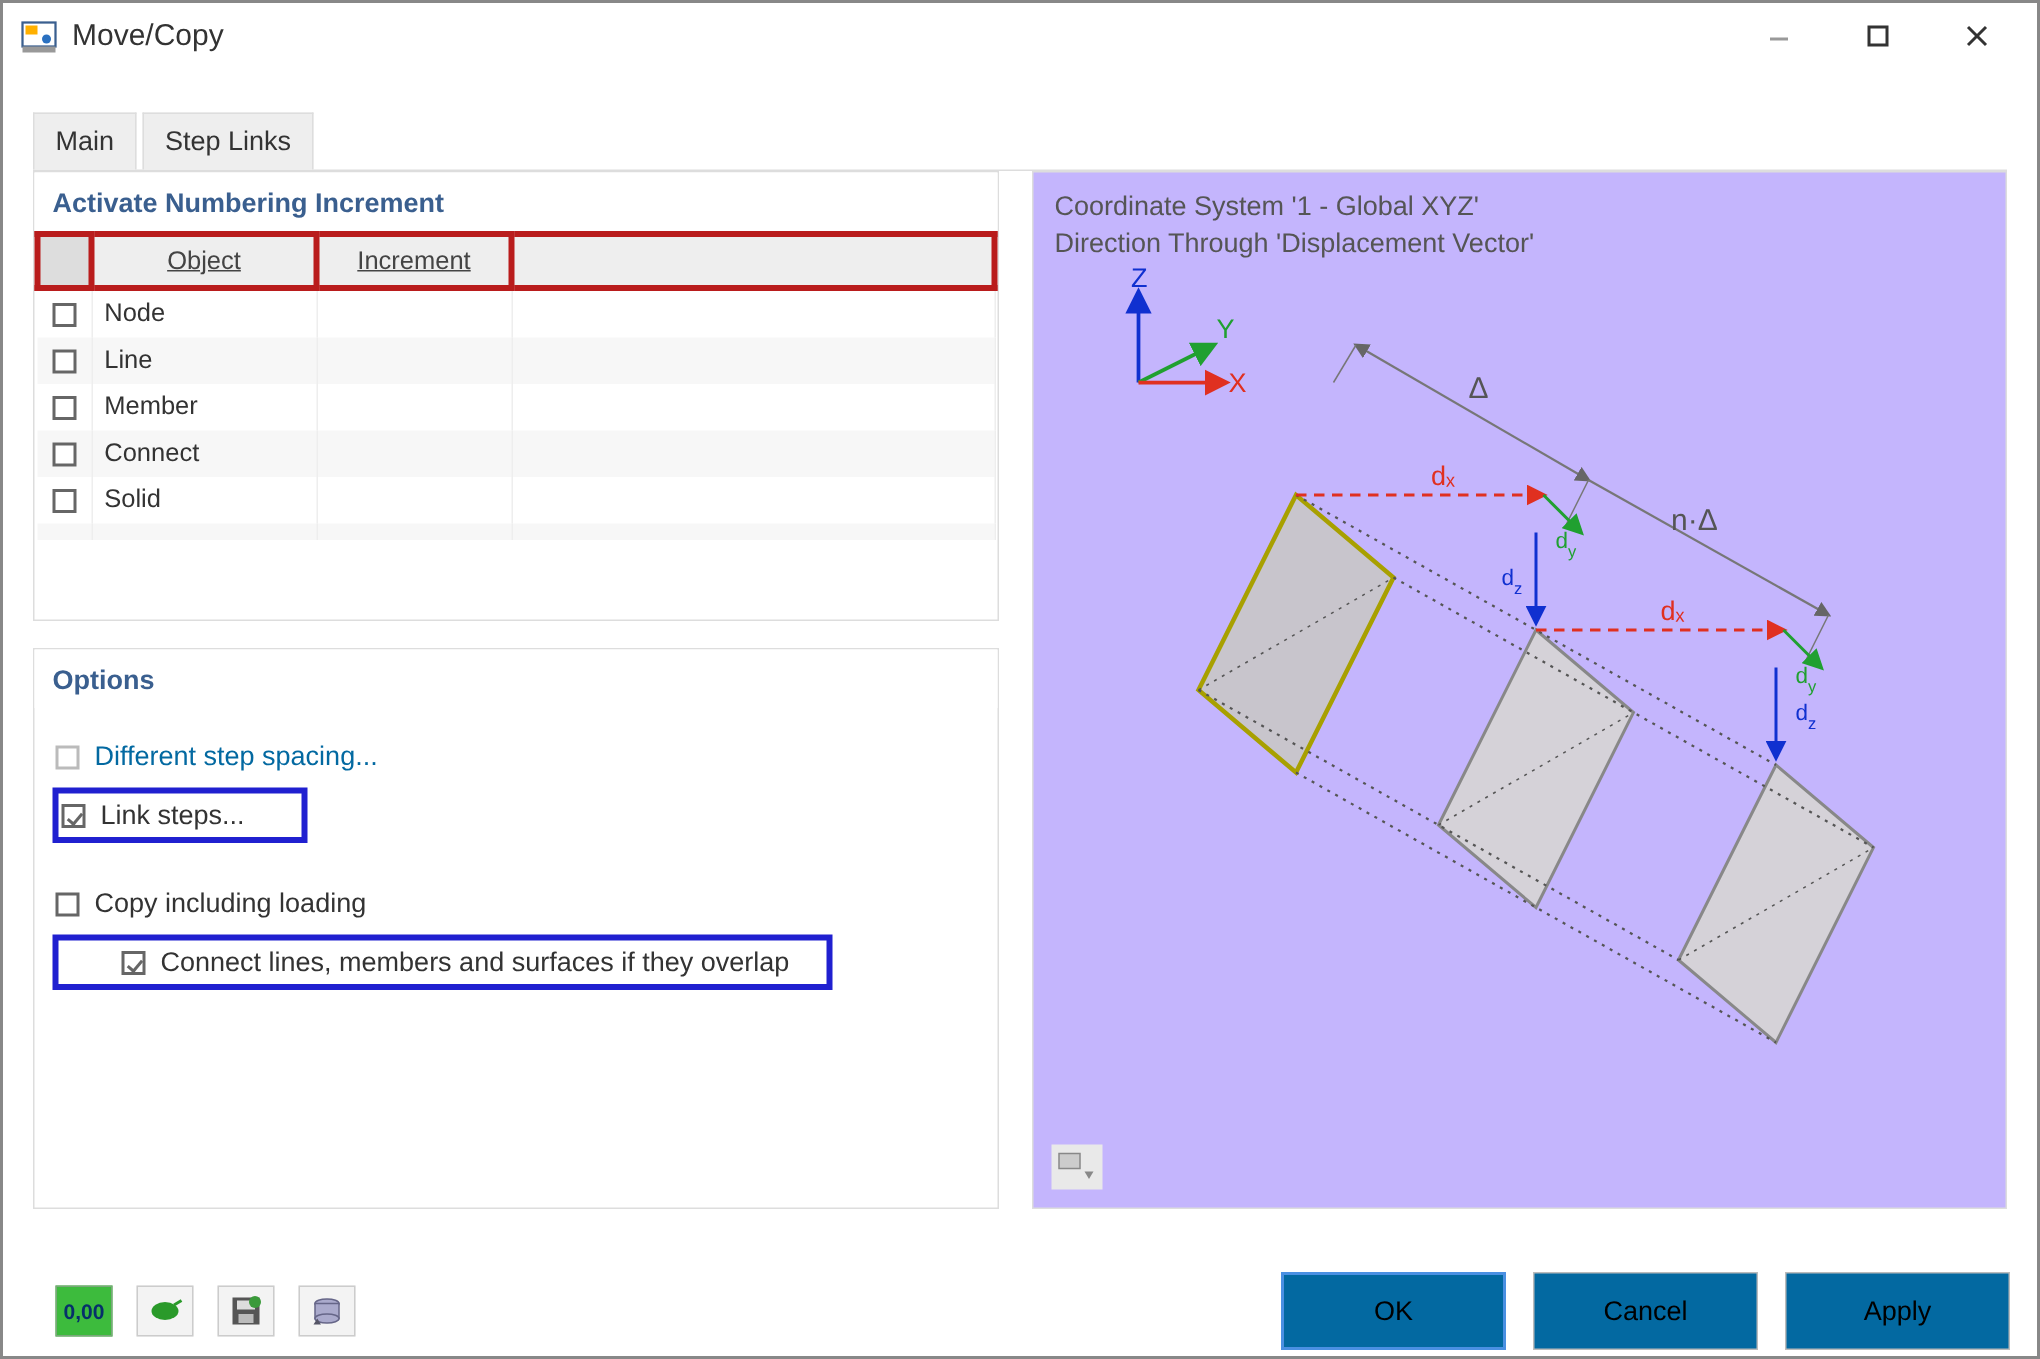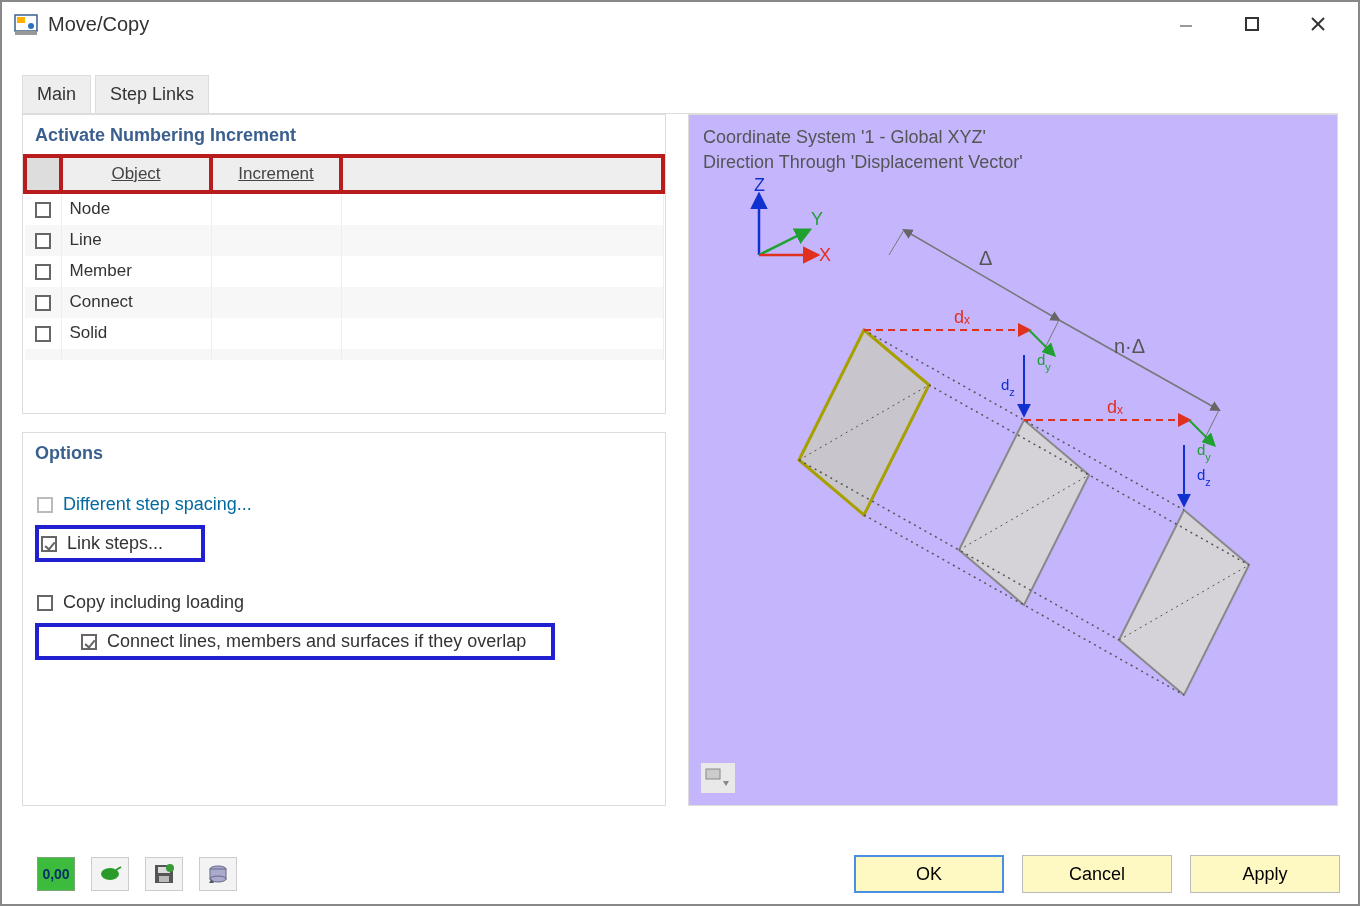--- a/index.html
+++ b/index.html
@@ -38,21 +38,21 @@
 
   
   .rightpanel { flex:1; border:1px solid #ddd; background:#c4b5fd; padding: 10px 14px; position:relative; }
   .rightpanel .line { font-size:18px; color:#555; line-height:1.4; }
 
   
   .bottombar { position:absolute; bottom:0; left:0; right:0; height:60px; padding: 8px 18px; display:flex; align-items:center;margin-left:17px; }
   .toolicons { display:flex; gap:16px; }
   .toolicon { width:38px; height:34px; border:1px solid #ccc; background:#f3f3f3; display:flex; align-items:center; justify-content:center; font-size:14px; }
   .btns { margin-left:auto; display:flex; gap:18px; }
-  .btn { width:150px; height:38px; background:#fef9c3; border:1px solid #bbb; font-size:18px; display:flex; align-items:center; justify-content:center; }
+  .btn { width:150px; height:52px; background:#0369a1; border:1px solid #bbb; font-size:18px; display:flex; align-items:center; justify-content:center; }
   .btn.primary { border:2px solid #4a90e2; }
 
   .corner-icon { position:absolute; left:12px; bottom:12px; width:34px; height:30px; background:#e9e9e9; }
 </style>
 </head>
 <body>
 
 <div class="titlebar">
   <span class="appicon">
     <svg viewBox="0 0 24 24" width="24" height="24">

